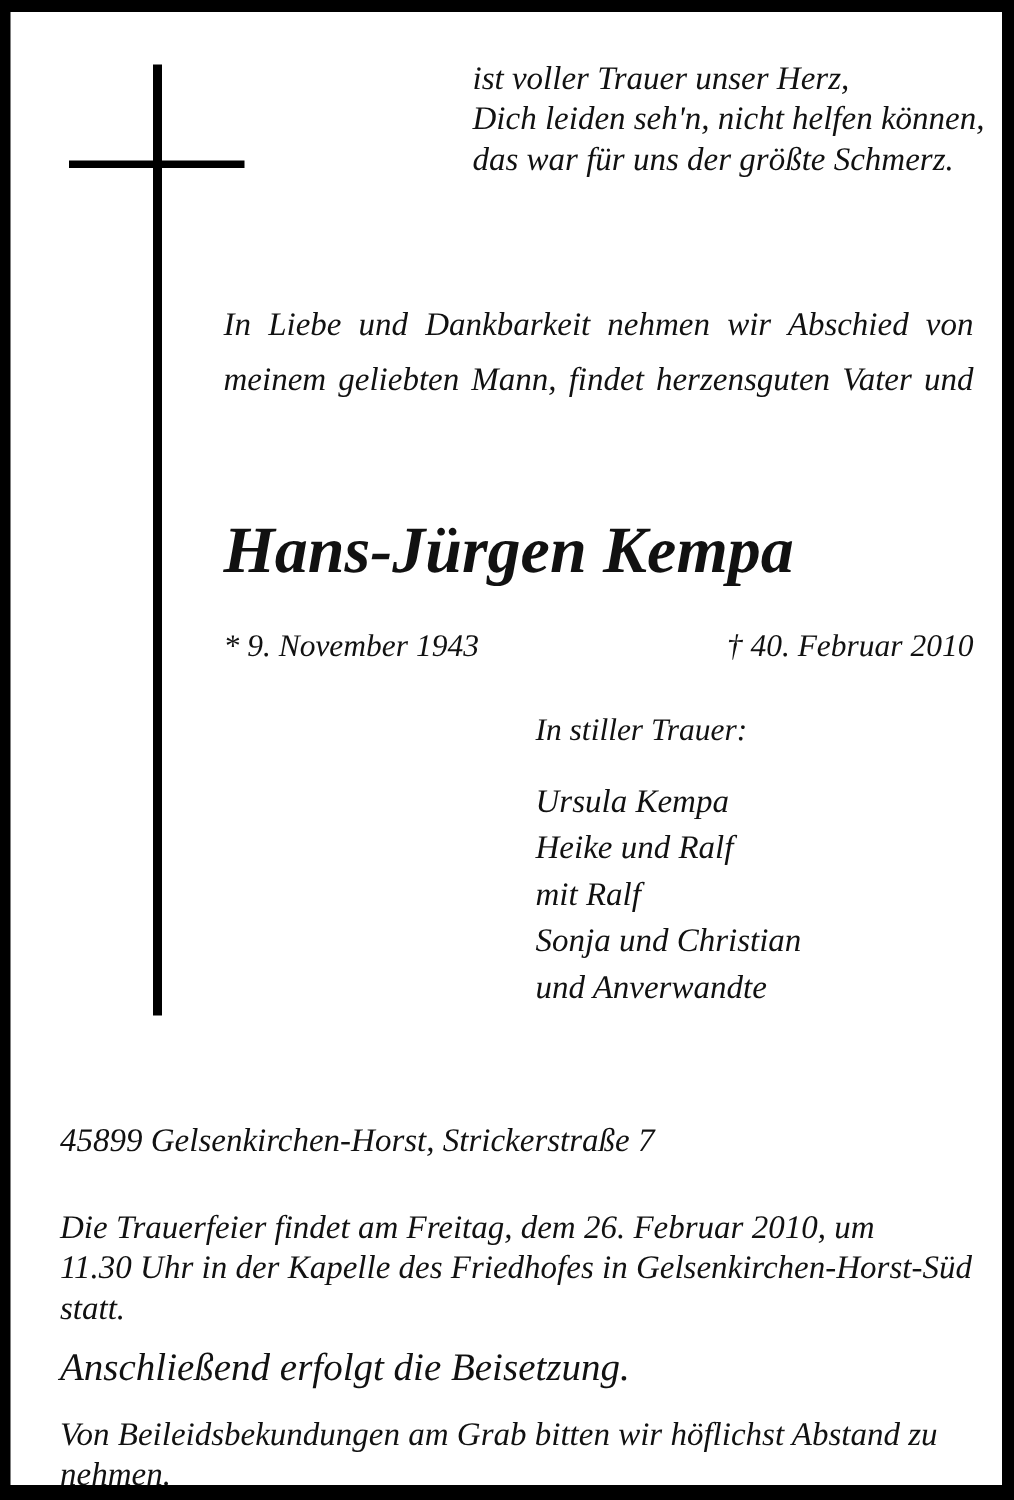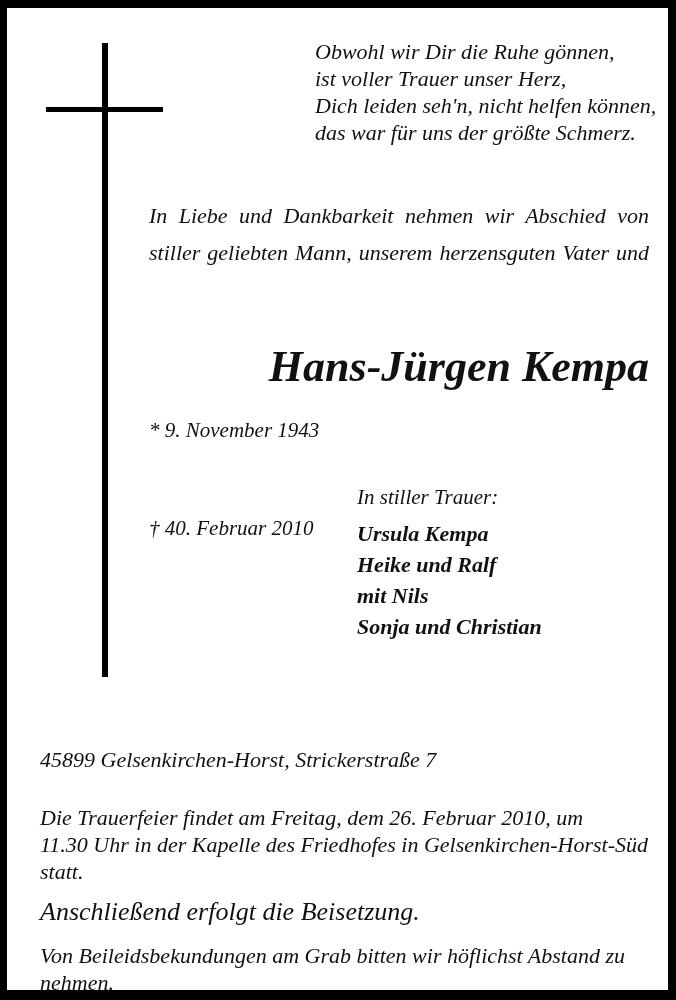--- a/index.html
+++ b/index.html
@@ -37,37 +37,37 @@
 
   
   .intro {
     position: absolute; left: 149px; top: 197px; width: 500px;
     font-size: 22px; line-height: 37px;
   }
   .intro .jline { text-align: justify; text-align-last: justify; }
 
   .name {
     position: absolute; left: 149px; top: 341px; width: 500px;
-    text-align: right; font-size: 44px; font-weight: bold; line-height: 52px;
+    text-align: left; font-size: 44px; font-weight: bold; line-height: 52px;
     white-space: nowrap;
   }
 
   .dates {
     position: absolute; left: 149px; top: 417px; width: 500px;
     display: flex; justify-content: space-between; gap: 72px;
-    font-size: 21px; line-height: 26px; white-space: nowrap; flex-direction: column;
+    font-size: 21px; line-height: 26px; white-space: nowrap;
   }
 
   .trauer-heading {
-    position: absolute; left: 357px; top: 484px;
+    position: absolute; left: 357px; top: 473px;
     font-size: 21px; line-height: 26px; white-space: nowrap;
   }
   .mourners {
     position: absolute; left: 357px; top: 518px;
-    font-size: 22px; line-height: 31px; white-space: nowrap; font-weight: bold;
+    font-size: 22px; line-height: 31px; white-space: nowrap;
   }
 
   .address {
     position: absolute; left: 40px; top: 746px;
     font-size: 22px; line-height: 27px; white-space: nowrap;
   }
   .funeral {
     position: absolute; left: 40px; top: 804px; width: 625px;
     font-size: 22px; line-height: 27px;
   }
@@ -89,45 +89,45 @@
   <div class="frame-bar frame-left"></div>
   <div class="frame-bar frame-right"></div>
   <div class="frame-bar frame-bottom"></div>
 
   <div class="cross">
     <div class="beam-v"></div>
     <div class="beam-h"></div>
   </div>
 
   <div class="poem">
-    <div>Obwohl wir Dir die Ruhe gönnen,</div>
     <div>ist voller Trauer unser Herz,</div>
     <div>Dich leiden seh'n, nicht helfen können,</div>
     <div>das war für uns der größte Schmerz.</div>
   </div>
 
   <div class="intro">
     <div class="jline">In Liebe und Dankbarkeit nehmen wir Abschied von</div>
-    <div class="jline">stiller geliebten Mann, unserem herzensguten Vater und</div>
+    <div class="jline">meinem geliebten Mann, findet herzensguten Vater und</div>
   </div>
 
   <div class="name">Hans-Jürgen Kempa</div>
 
   <div class="dates">
     <span>* 9. November 1943</span>
     <span>† 40. Februar 2010</span>
   </div>
 
   <div class="trauer-heading">In stiller Trauer:</div>
 
   <div class="mourners">
     <div>Ursula Kempa</div>
     <div>Heike und Ralf</div>
-    <div>mit Nils</div>
+    <div>mit Ralf</div>
     <div>Sonja und Christian</div>
+    <div>und Anverwandte</div>
   </div>
 
   <div class="address">45899 Gelsenkirchen-Horst, Strickerstraße 7</div>
 
   <div class="funeral">
     <div>Die Trauerfeier findet am Freitag, dem 26. Februar 2010, um</div>
     <div>11.30 Uhr in der Kapelle des Friedhofes in Gelsenkirchen-Horst-Süd</div>
     <div>statt.</div>
   </div>
 

